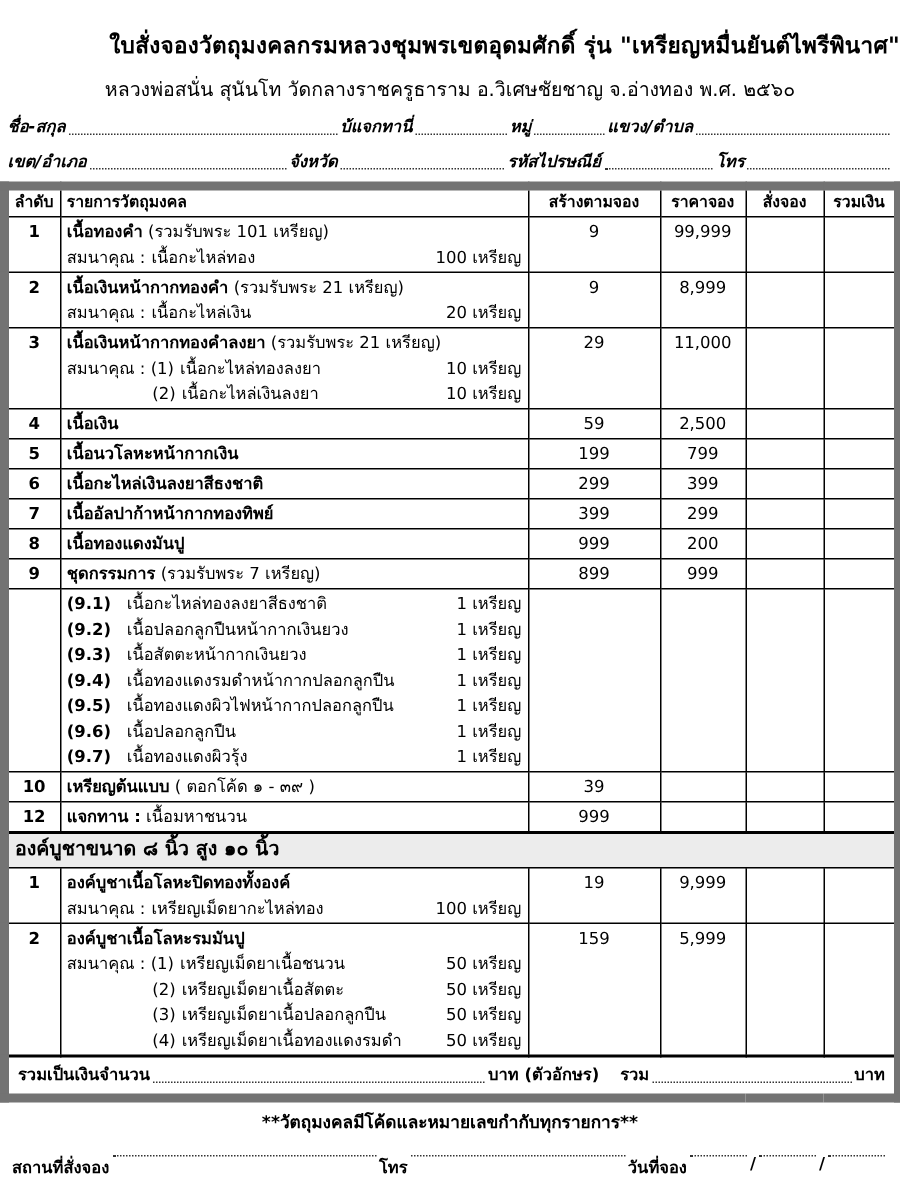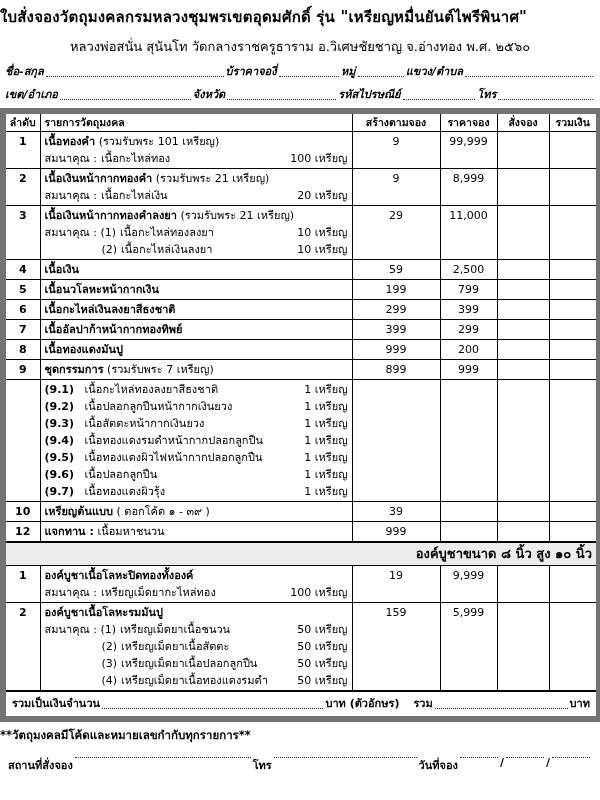--- a/index.html
+++ b/index.html
@@ -4,22 +4,22 @@
 <style>
   * { box-sizing: border-box; }
   html,body { margin:0; padding:0; }
   body {
     width:600px; height:800px; background:#fff; color:#000;
     font-family:"DejaVu Sans","Liberation Sans",sans-serif;
     font-size:11px; overflow:hidden;
   }
   .bold { font-weight:bold; }
   .title {
-    text-align:left; font-weight:bold; font-size:15px;
-    padding-top:5px; letter-spacing:0.2px;
+    text-align:right; font-weight:bold; font-size:15px;
+    padding-top:18px; letter-spacing:0.2px;
   }
   .subtitle { text-align:center; font-size:13px; margin-top:7px; }
 
   
   .formline {
     display:flex; align-items:flex-end; margin:0 5px; height:23px;
     font-weight:bold; font-size:11px; white-space:nowrap;font-style:italic;
   }
   .dots {
     border-bottom:1px dotted #333; height:2px; margin:0 2px 3px 2px;
@@ -44,44 +44,44 @@
   .c-no { text-align:center; font-weight:bold; }
   .c-made, .c-price, .c-order, .c-total { text-align:center; }
   .item-name { font-weight:bold; }
   .item-note { font-weight:normal; }
   .bonus-line, .sub-line { display:flex; }
   .b-prefix { font-weight:normal; margin-right:4px; white-space:nowrap; }
   .b-qty, .s-qty { margin-left:auto; padding-left:6px; white-space:nowrap; }
   .indent { padding-left:57px; }
   .s-num { font-weight:bold; width:40px; flex-shrink:0; }
   tr.section-row td {
-    text-align:right; font-weight:bold; background:#ececec;
+    text-align:left; font-weight:bold; background:#ececec;
     font-size:13px; line-height:20px; border-top:2px solid #000;
   }
   tr.total-row td { border-top:2px solid #000; padding:3px 6px 4px; }
   .flexline { display:flex; align-items:flex-end; white-space:nowrap; }
 
   
-  .note { font-weight:bold; font-size:11.5px; margin-top:4px; }
+  .note { text-align:center; font-weight:bold; font-size:11.5px; margin-top:4px; }
   .footline {
     display:flex; align-items:flex-start; margin:12px 8px 0;
     font-weight:bold; white-space:nowrap;
   }
   .datedots { flex-grow:0; width:38px; }
 </style>
 </head>
 <body>
 
 <div class="title">ใบสั่งจองวัตถุมงคลกรมหลวงชุมพรเขตอุดมศักดิ์ รุ่น "เหรียญหมื่นยันต์ไพรีพินาศ"</div>
 <div class="subtitle">หลวงพ่อสนั่น สุนันโท วัดกลางราชครูธาราม อ.วิเศษชัยชาญ จ.อ่างทอง  พ.ศ. ๒๕๖๐</div>
 
 <div class="formline">
   <span>ชื่อ-สกุล</span>
   <span class="dots" style="flex-grow:5"></span>
-  <span>บ้ราคาจองี่</span>
+  <span>บ้แจกทานี่</span>
   <span class="dots" style="flex-grow:1.7"></span>
   <span>หมู่</span>
   <span class="dots" style="flex-grow:1.3"></span>
   <span>แขวง/ตำบล</span>
   <span class="dots" style="flex-grow:3.6"></span>
 </div>
 <div class="formline">
   <span>เขต/อำเภอ</span>
   <span class="dots" style="flex-grow:3.6"></span>
   <span>จังหวัด</span>

